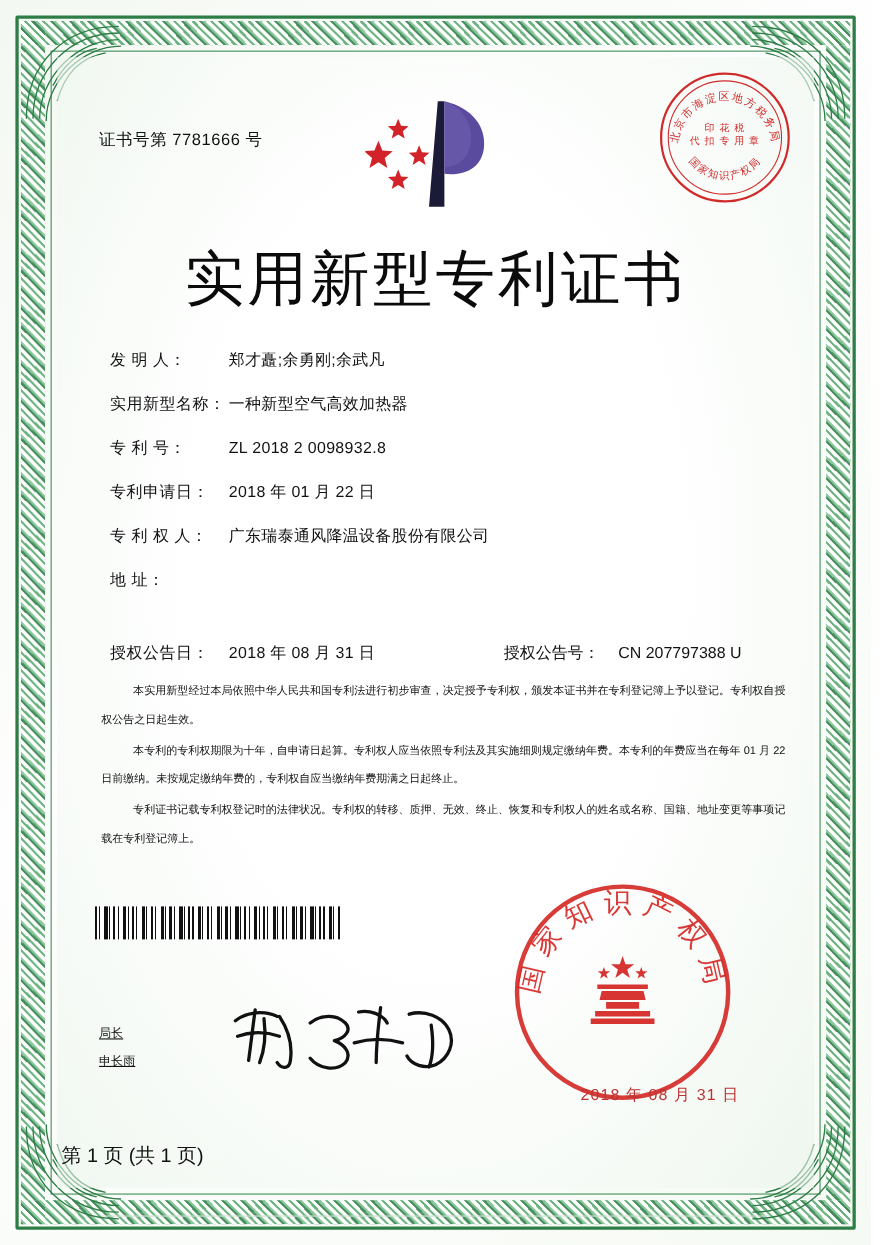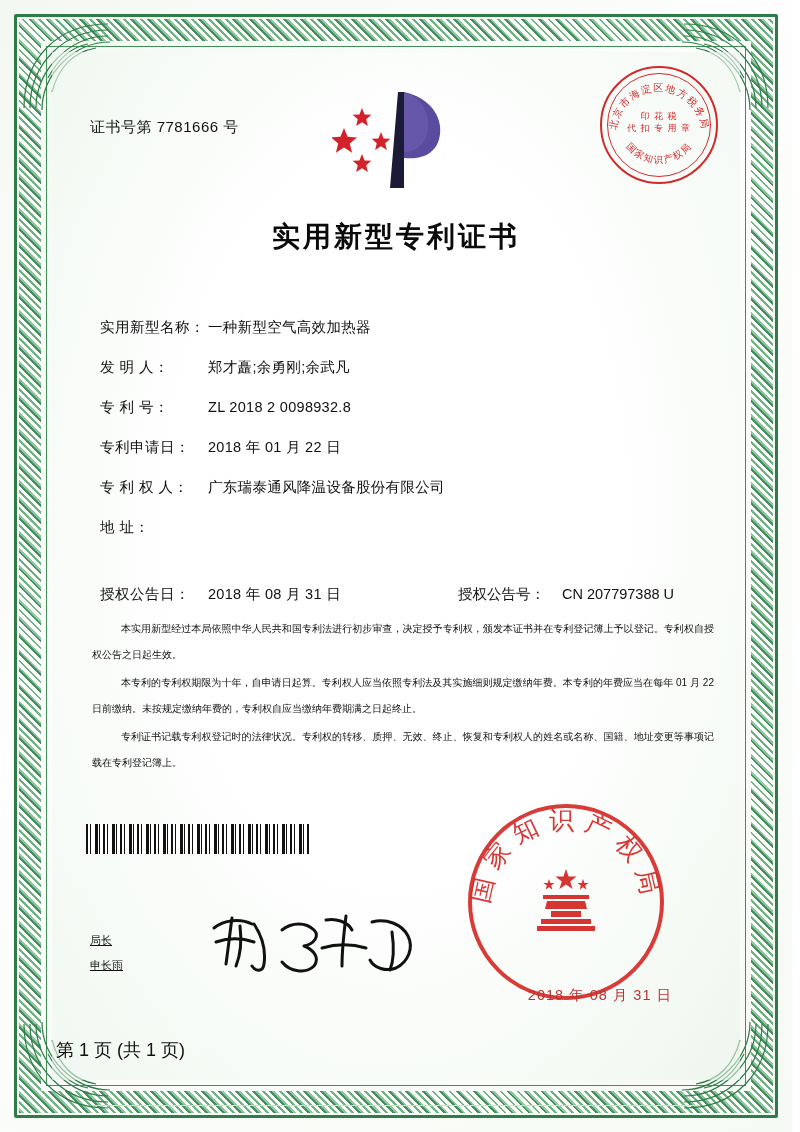--- a/index.html
+++ b/index.html
@@ -131,22 +131,22 @@
     line-height: 12px;
     letter-spacing: 1px;
   }
 
   .title {
     position: absolute;
     left: 0;
     right: 0;
     top: 162px;
     text-align: center;
-    font-size: 28px;
-    font-weight: bold;
+    font-size: 54px;
+    font-weight: normal;
     letter-spacing: 3px;
     color: #0b0b0b;
     font-family: "DejaVu Sans", sans-serif;
   }
 
   .fields {
     position: absolute;
     left: 44px;
     right: 20px;
     top: 262px;
@@ -365,27 +365,27 @@
         <div>印 花 税</div>
         <div>代 扣 专 用 章</div>
       </div>
     </div>
 
     <div class="title">实用新型专利证书</div>
 
     <div class="fields">
 
       <div class="field-row">
+        <div class="f-label">发 明 人：</div>
+        <div class="f-value">郑才矗;余勇刚;余武凡</div>
+      </div>
+
+      <div class="field-row">
         <div class="f-label">实用新型名称：</div>
         <div class="f-value">一种新型空气高效加热器</div>
-      </div>
-
-      <div class="field-row">
-        <div class="f-label">发 明 人：</div>
-        <div class="f-value">郑才矗;余勇刚;余武凡</div>
       </div>
 
       <div class="field-row">
         <div class="f-label">专 利 号：</div>
         <div class="f-value">ZL 2018 2 0098932.8</div>
       </div>
 
       <div class="field-row">
         <div class="f-label">专利申请日：</div>
         <div class="f-value">2018 年 01 月 22 日</div>

